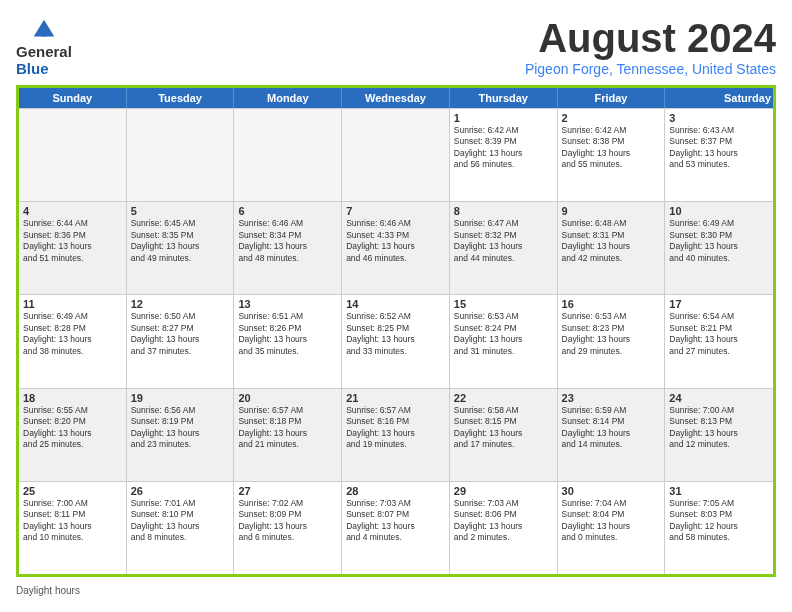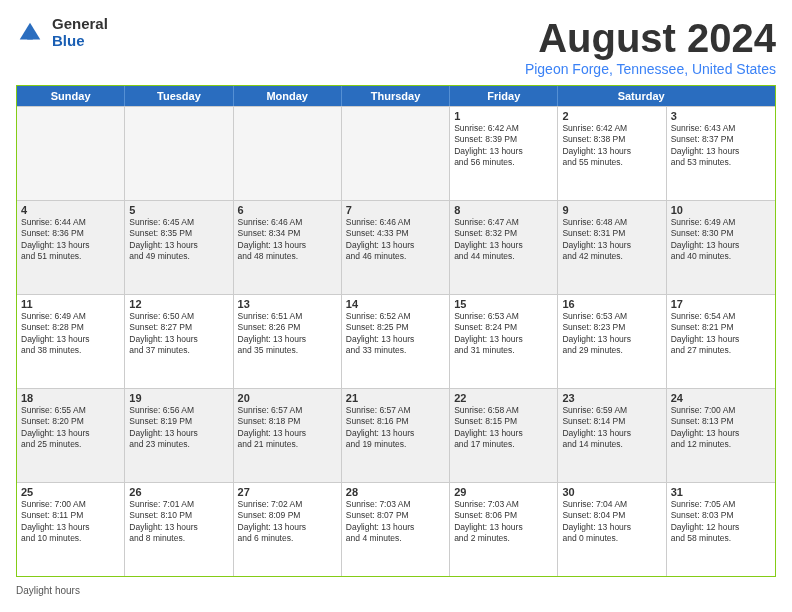--- a/index.html
+++ b/index.html
@@ -19,21 +19,22 @@
     }
     .header {
       display: flex;
       align-items: flex-start;
       justify-content: space-between;
       margin-bottom: 8px;
     }
     .logo {
       display: flex;
       align-items: center;
-      gap: 8px;
+      gap: 0;
+      flex-direction: column;
     }
     .logo-text {
       display: flex;
       flex-direction: column;
       line-height: 1.1;
     }
     .logo-general {
       font-size: 15px;
       font-weight: bold;
       color: #333;
@@ -56,21 +57,21 @@
       color: #333;
     }
     .subtitle {
       font-size: 14px;
       color: #3b82f6;
     }
     .calendar {
       flex: 1;
       display: flex;
       flex-direction: column;
-      border: 1px solid #84cc16;
+      border: 3px solid #84cc16;
     }
     .cal-header {
       display: grid;
       grid-template-columns: repeat(7, 1fr);
       background: #2a6dbf;
     }
     .cal-header-cell {
       color: #fff;
       font-size: 11px;
       font-weight: bold;
@@ -146,20 +147,21 @@
       <div class="main-title">August 2024</div>
       <div class="subtitle">Pigeon Forge, Tennessee, United States</div>
     </div>
   </div>
 
   <div class="calendar">
     <div class="cal-header" id="cal-header">
         <div class="cal-header-cell">Sunday</div>
         <div class="cal-header-cell">Tuesday</div>
         <div class="cal-header-cell">Monday</div>
+        <div class="cal-header-cell">Wednesday</div>
         <div class="cal-header-cell">Thursday</div>
         <div class="cal-header-cell">Friday</div>
         <div class="cal-header-cell">Saturday</div>
       </div>
     <div class="cal-body" id="cal-body">
         <div class="cal-row">
           <div class="cal-cell empty"></div>
           <div class="cal-cell empty"></div>
           <div class="cal-cell empty"></div>
           <div class="cal-cell empty"></div>

